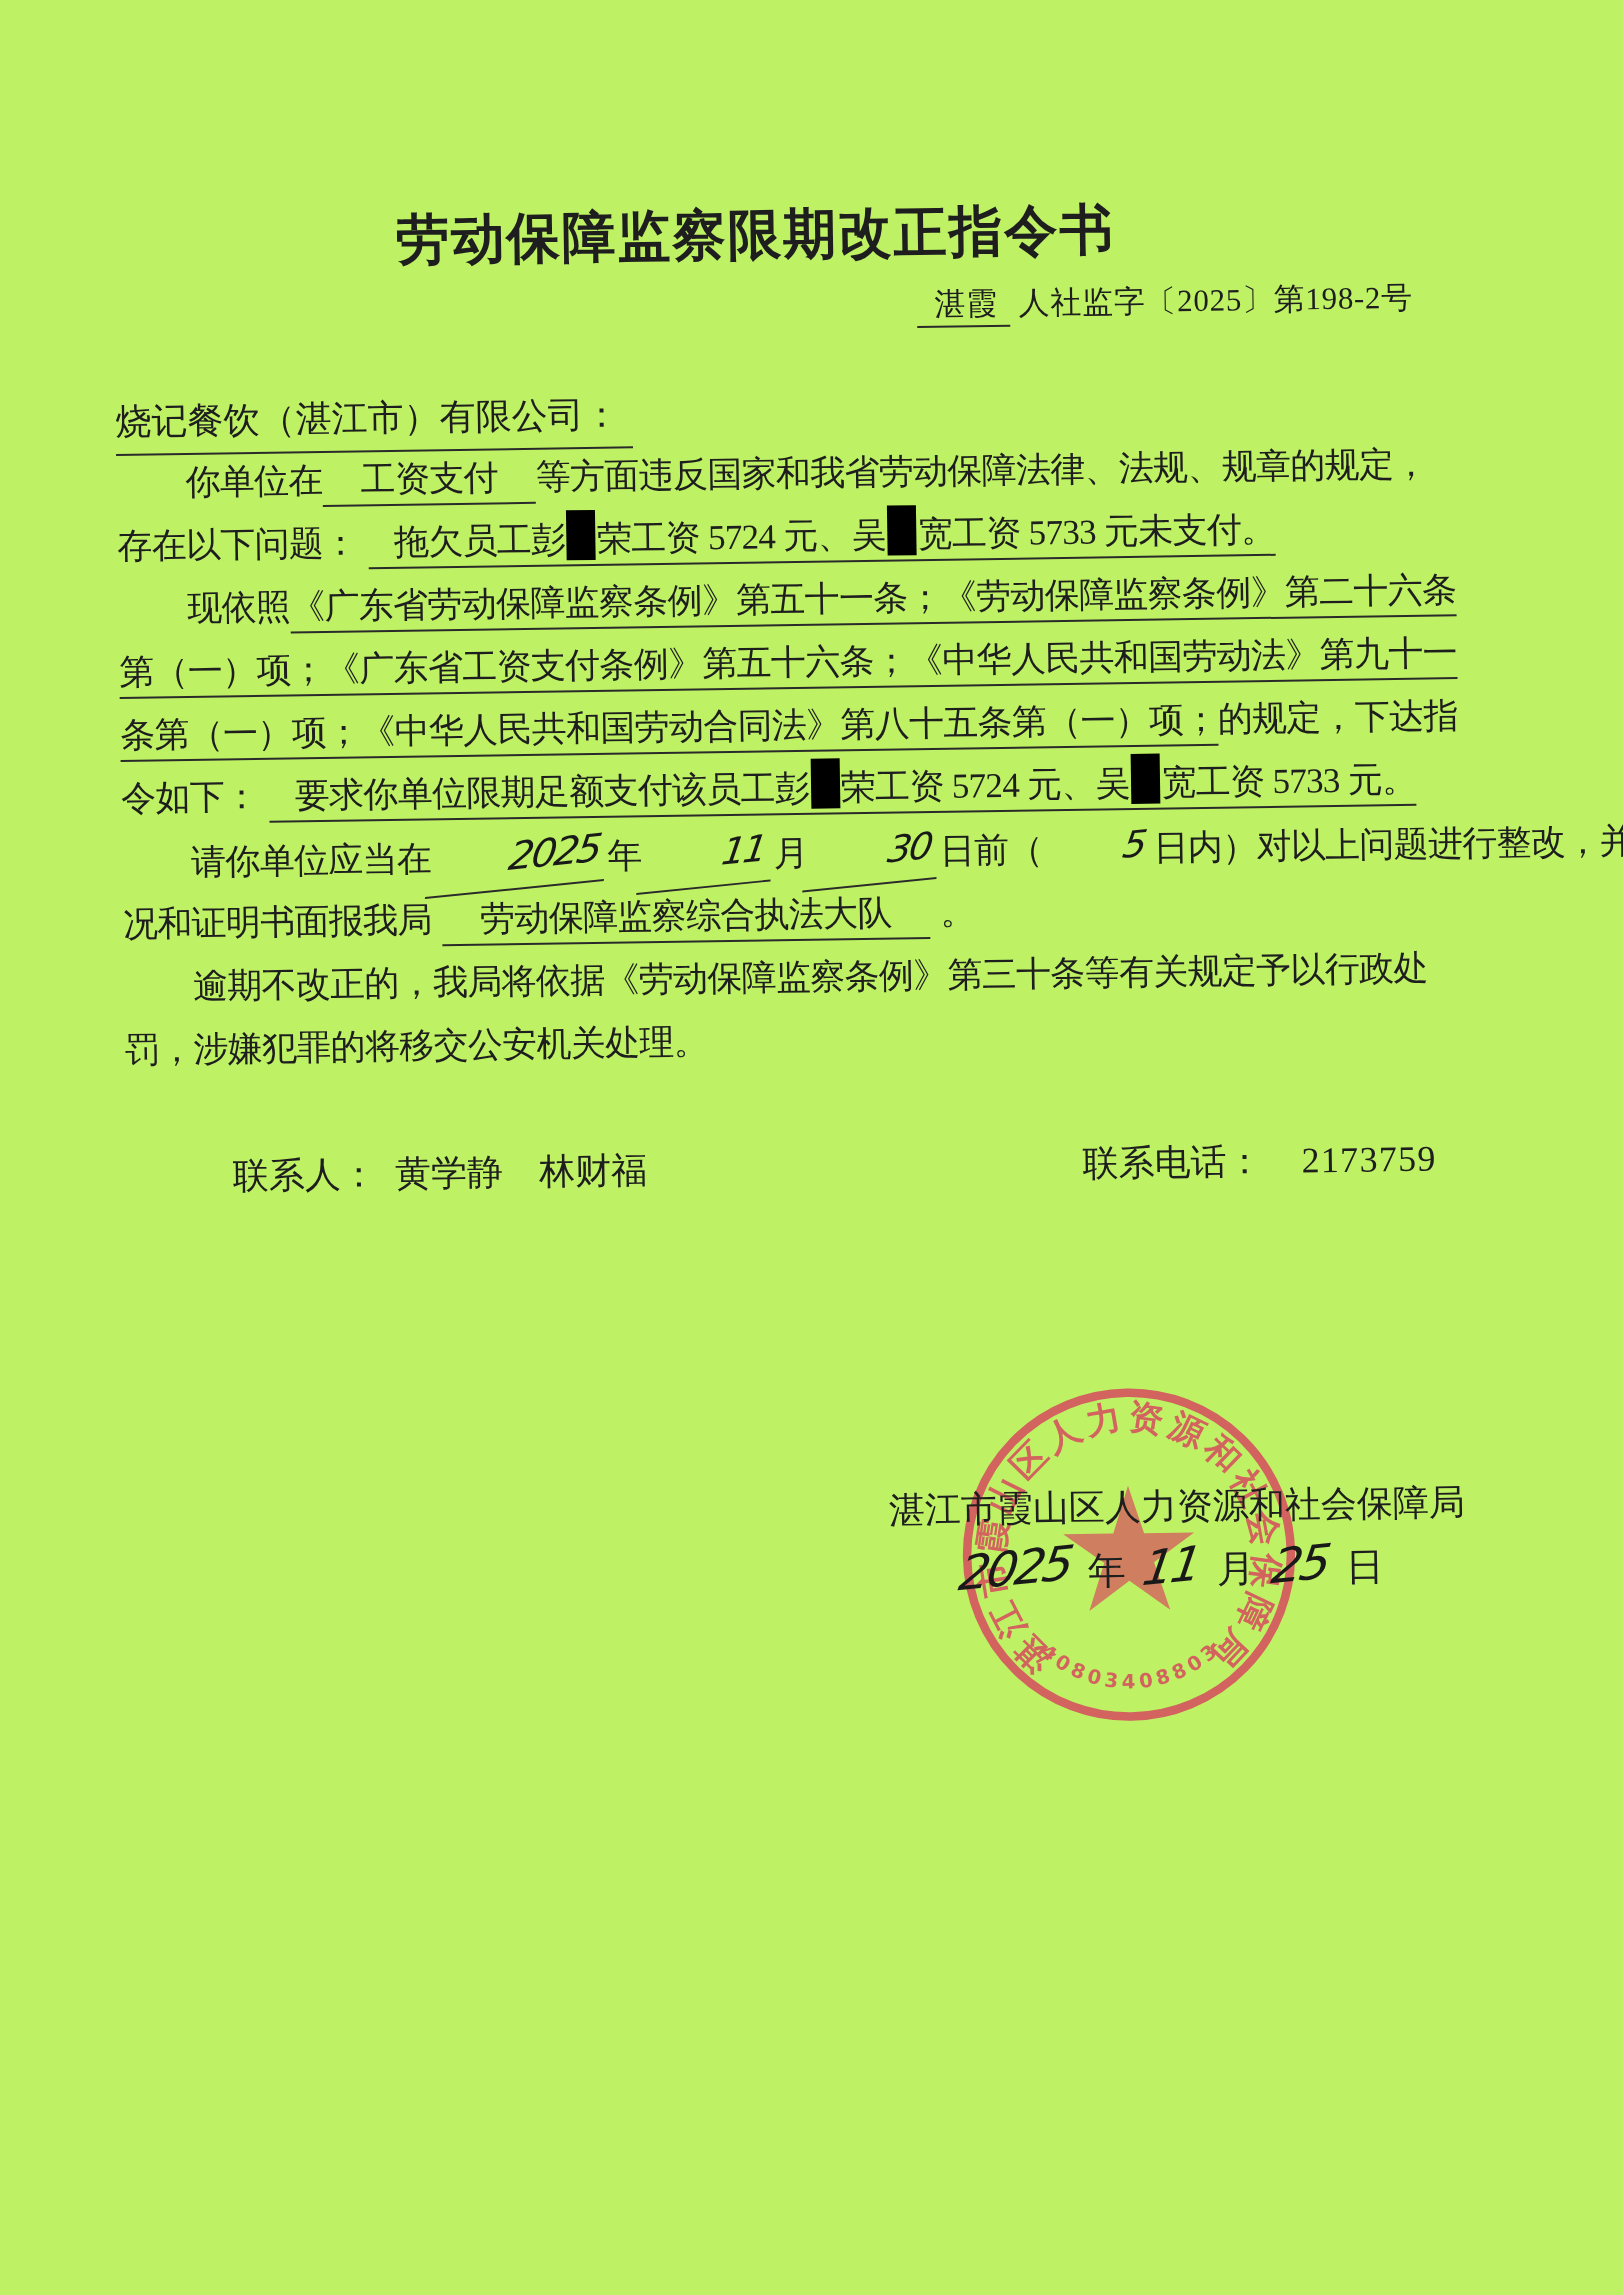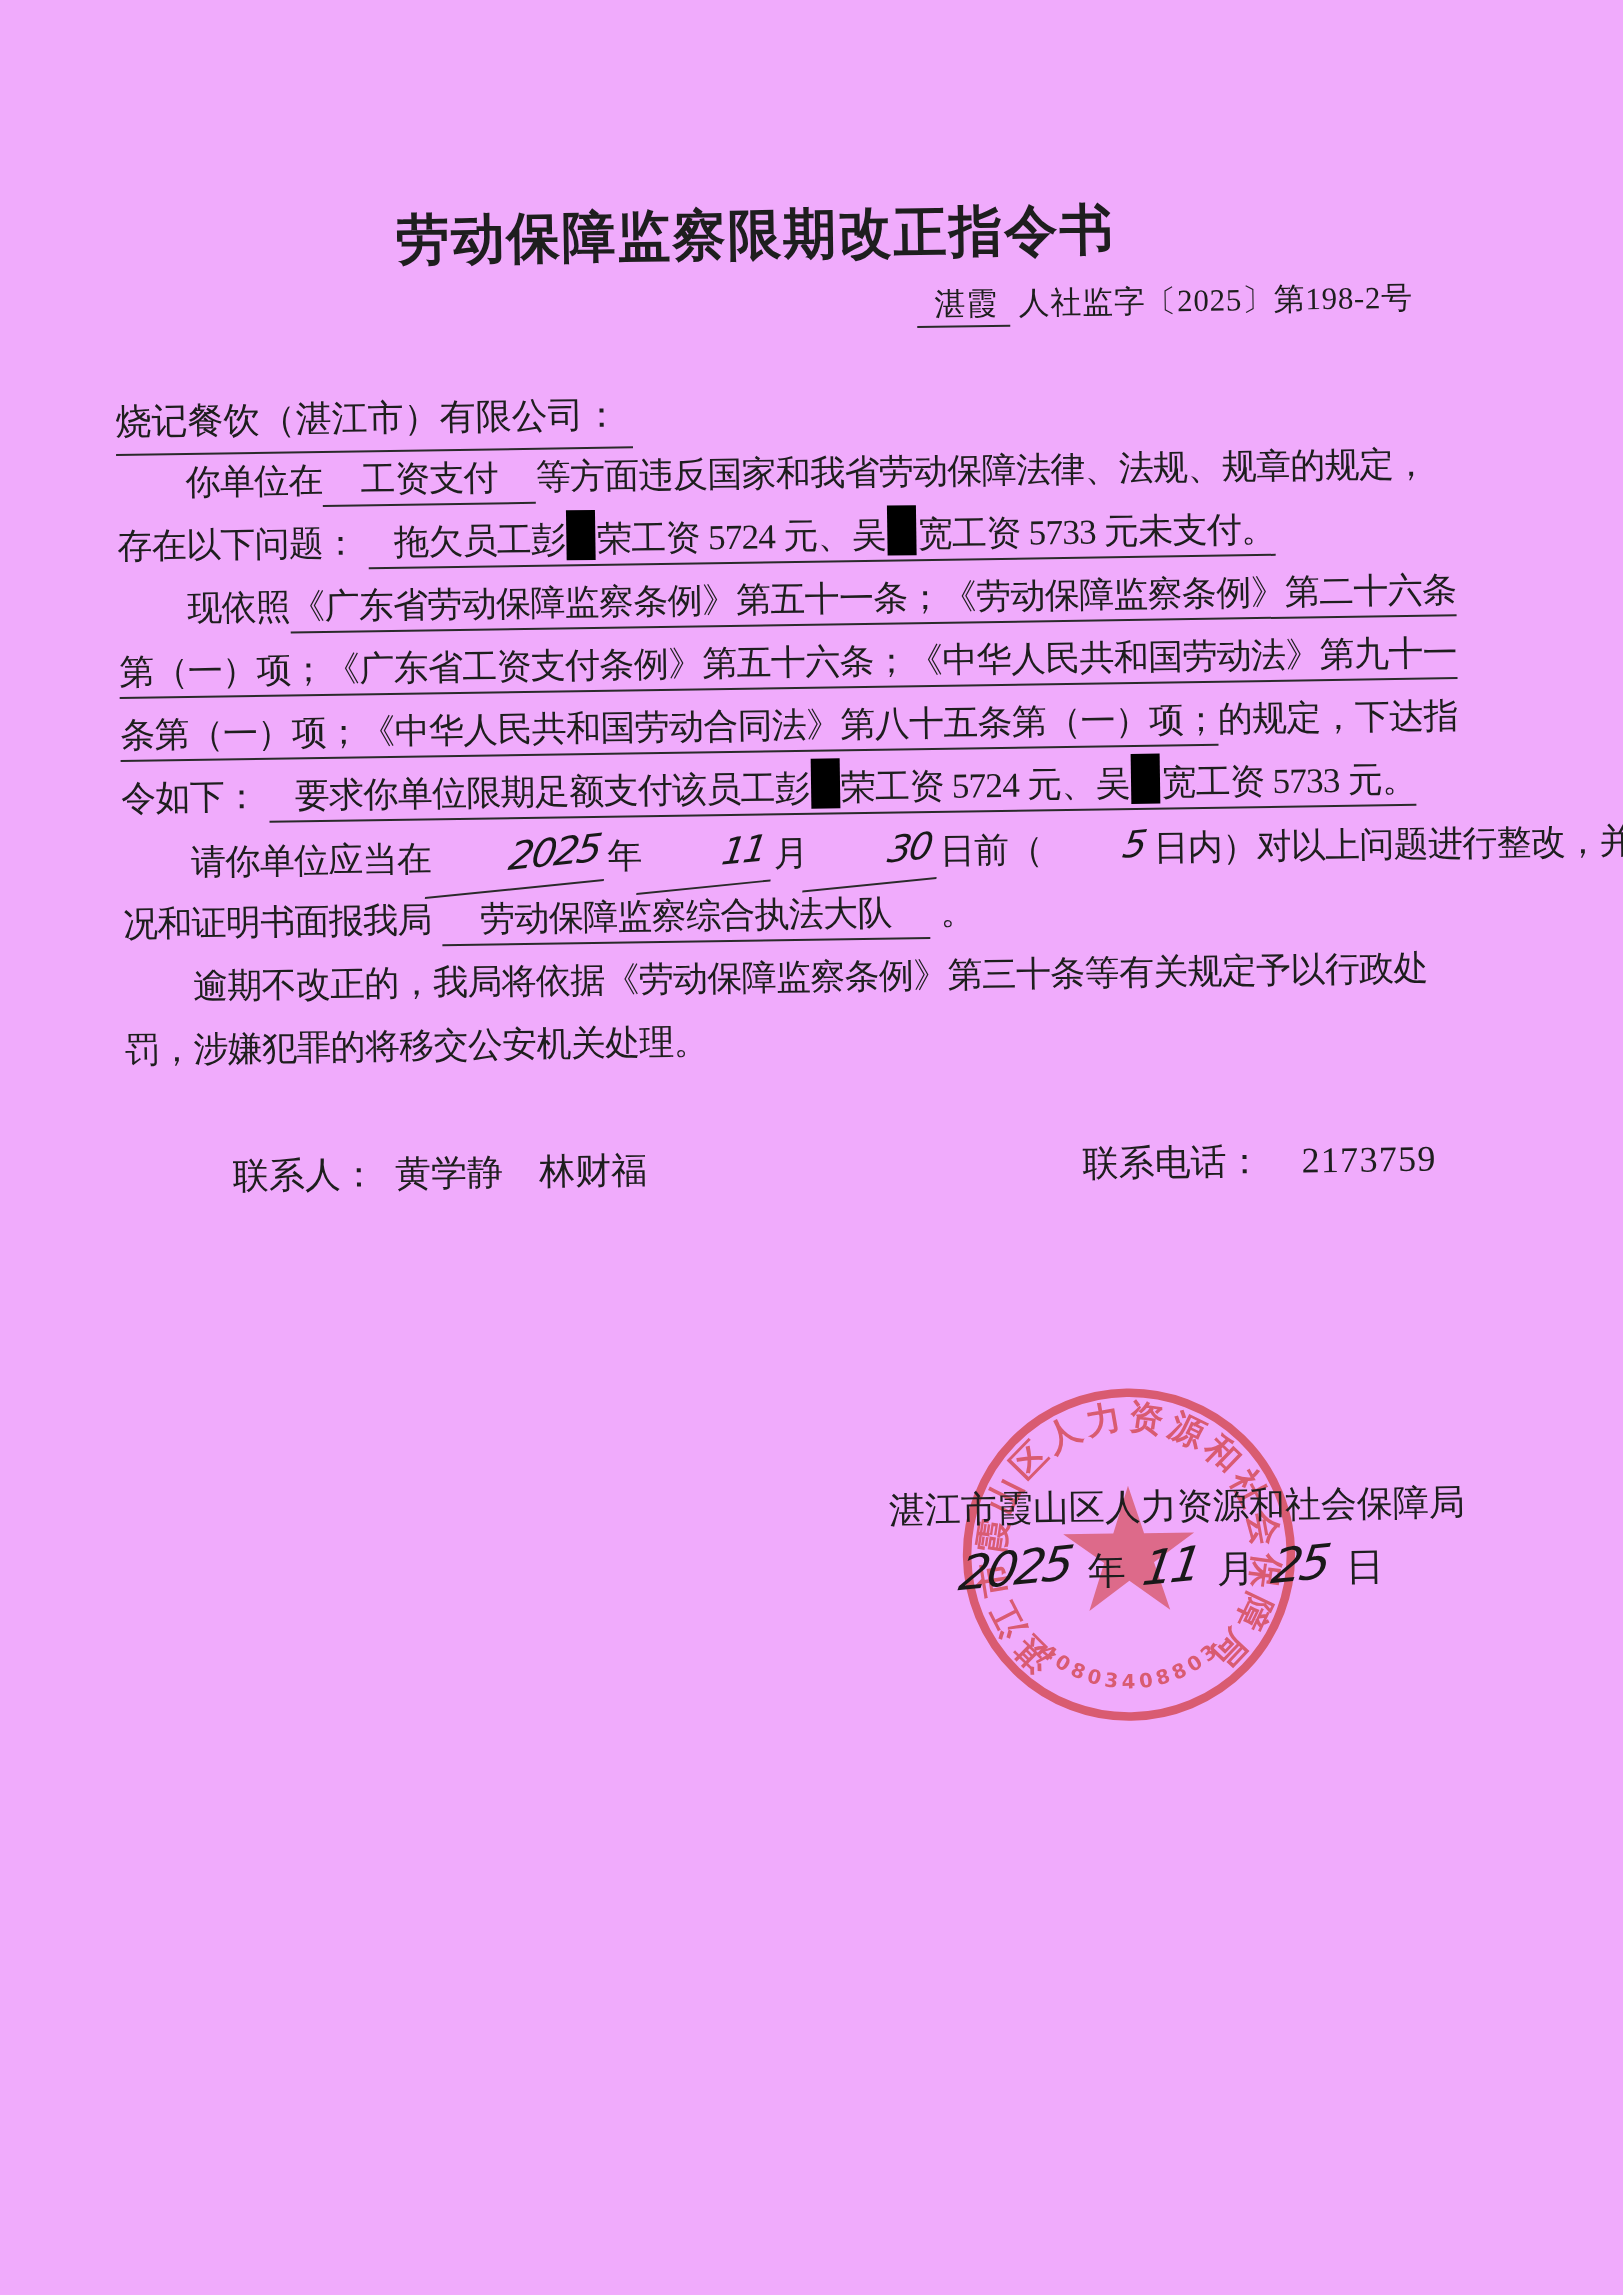--- a/index.html
+++ b/index.html
@@ -1,19 +1,19 @@
 <!DOCTYPE html>
 <html style="font-size:10.5px"><head>
 <meta charset="utf-8">
 <style>
   html,body{margin:0;padding:0;background:#888;}
   .page{
     position:relative;
     width:1623px;height:2295px;
-    background:#f0abfc;
+    background:#bef264;
     overflow:hidden;
     font-family:"Liberation Serif","DejaVu Serif",serif;
     color:#1e1e1e;
   }
   .content{
     position:absolute;inset:0;
     transform:rotate(-0.85deg);
     transform-origin:118px 720px;
   }
   

